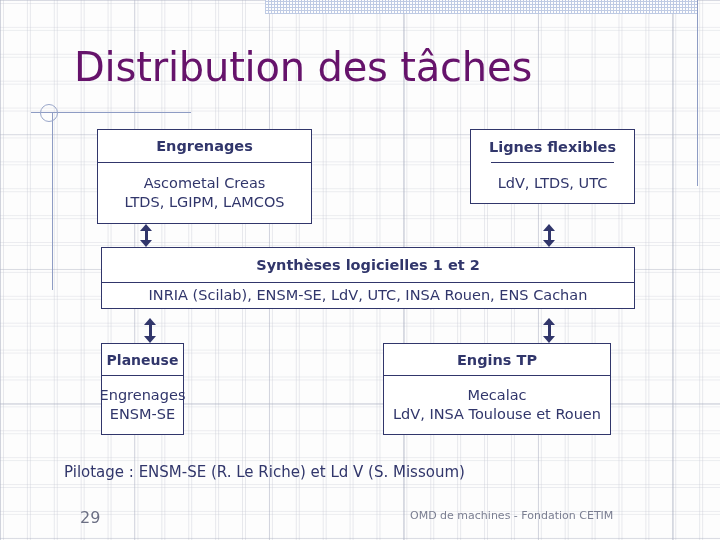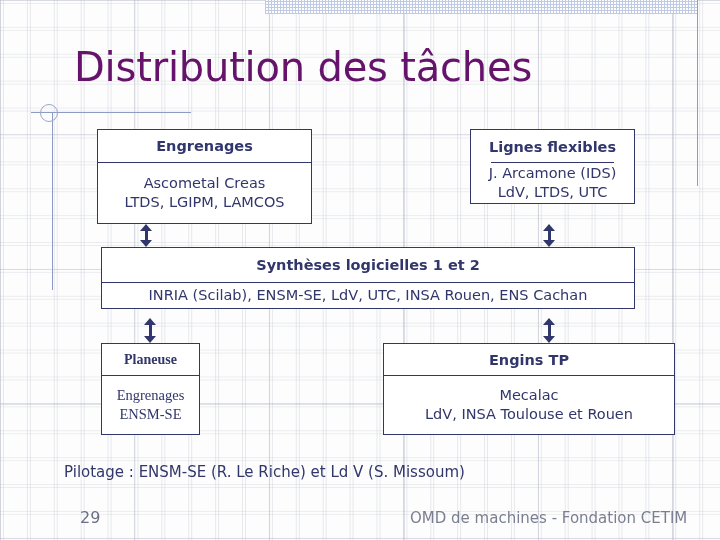--- a/index.html
+++ b/index.html
@@ -125,23 +125,23 @@
   }
   .box-body .line { display: block; white-space: nowrap; }
 
   
   #box-engrenages { left: 97px; top: 129px; width: 215px; height: 95px; }
   #box-engrenages .box-head { height: 33px; }
   #box-lignes     { left: 470px; top: 129px; width: 165px; height: 75px; }
   #box-lignes .box-head { height: 33px; }
   #box-syntheses  { left: 101px; top: 247px; width: 534px; height: 62px; }
   #box-syntheses .box-head { height: 35px; }
-  #box-planeuse   { left: 101px; top: 343px; width: 99px; height: 92px; font-family: Liberation Serif, serif; }
+  #box-planeuse   { left: 101px; top: 343px; width: 83px; height: 92px; }
   #box-planeuse .box-head { height: 32px; font-size: 14px;}
-  #box-engins     { left: 383px; top: 343px; width: 292px; height: 92px; }
+  #box-engins     { left: 383px; top: 343px; width: 228px; height: 92px; }
   #box-engins .box-head { height: 32px; }
 
   
   .arrow2 {
     position: absolute;
     width: 13px;
   }
   .arrow2 .shaft {
     position: absolute;
     left: 5px; top: 5px; bottom: 5px;
@@ -172,21 +172,21 @@
   }
   #slide-number {
     position: absolute;
     left: 80px; top: 508px;
     font-size: 16px;
     color: #6b6f84;
   }
   #footer-note {
     position: absolute;
     left: 410px; top: 509px;
-    font-size: 15px;
+    font-size: 11px;
     color: #7a7e91;
     white-space: nowrap;
   }
 </style>
 </head>
 <body>
 
 <div id="slide">
 
   <div id="grid-bg"></div>
@@ -204,21 +204,20 @@
     <div class="box-head full-rule">Engrenages</div>
     <div class="box-body">
       <span class="line">Ascometal Creas</span>
       <span class="line">LTDS, LGIPM, LAMCOS</span>
     </div>
   </div>
 
   <div class="box" id="box-lignes">
     <div class="box-head inset-rule">Lignes flexibles</div>
     <div class="box-body">
-      <span class="line">J. Arcamone (IDS)</span>
       <span class="line">LdV, LTDS, UTC</span>
     </div>
   </div>
 
   <div class="box" id="box-syntheses">
     <div class="box-head full-rule">Synthèses logicielles 1 et 2</div>
     <div class="box-body">
       <span class="line">INRIA (Scilab), ENSM-SE, LdV, UTC, INSA Rouen, ENS Cachan</span>
     </div>
   </div>

